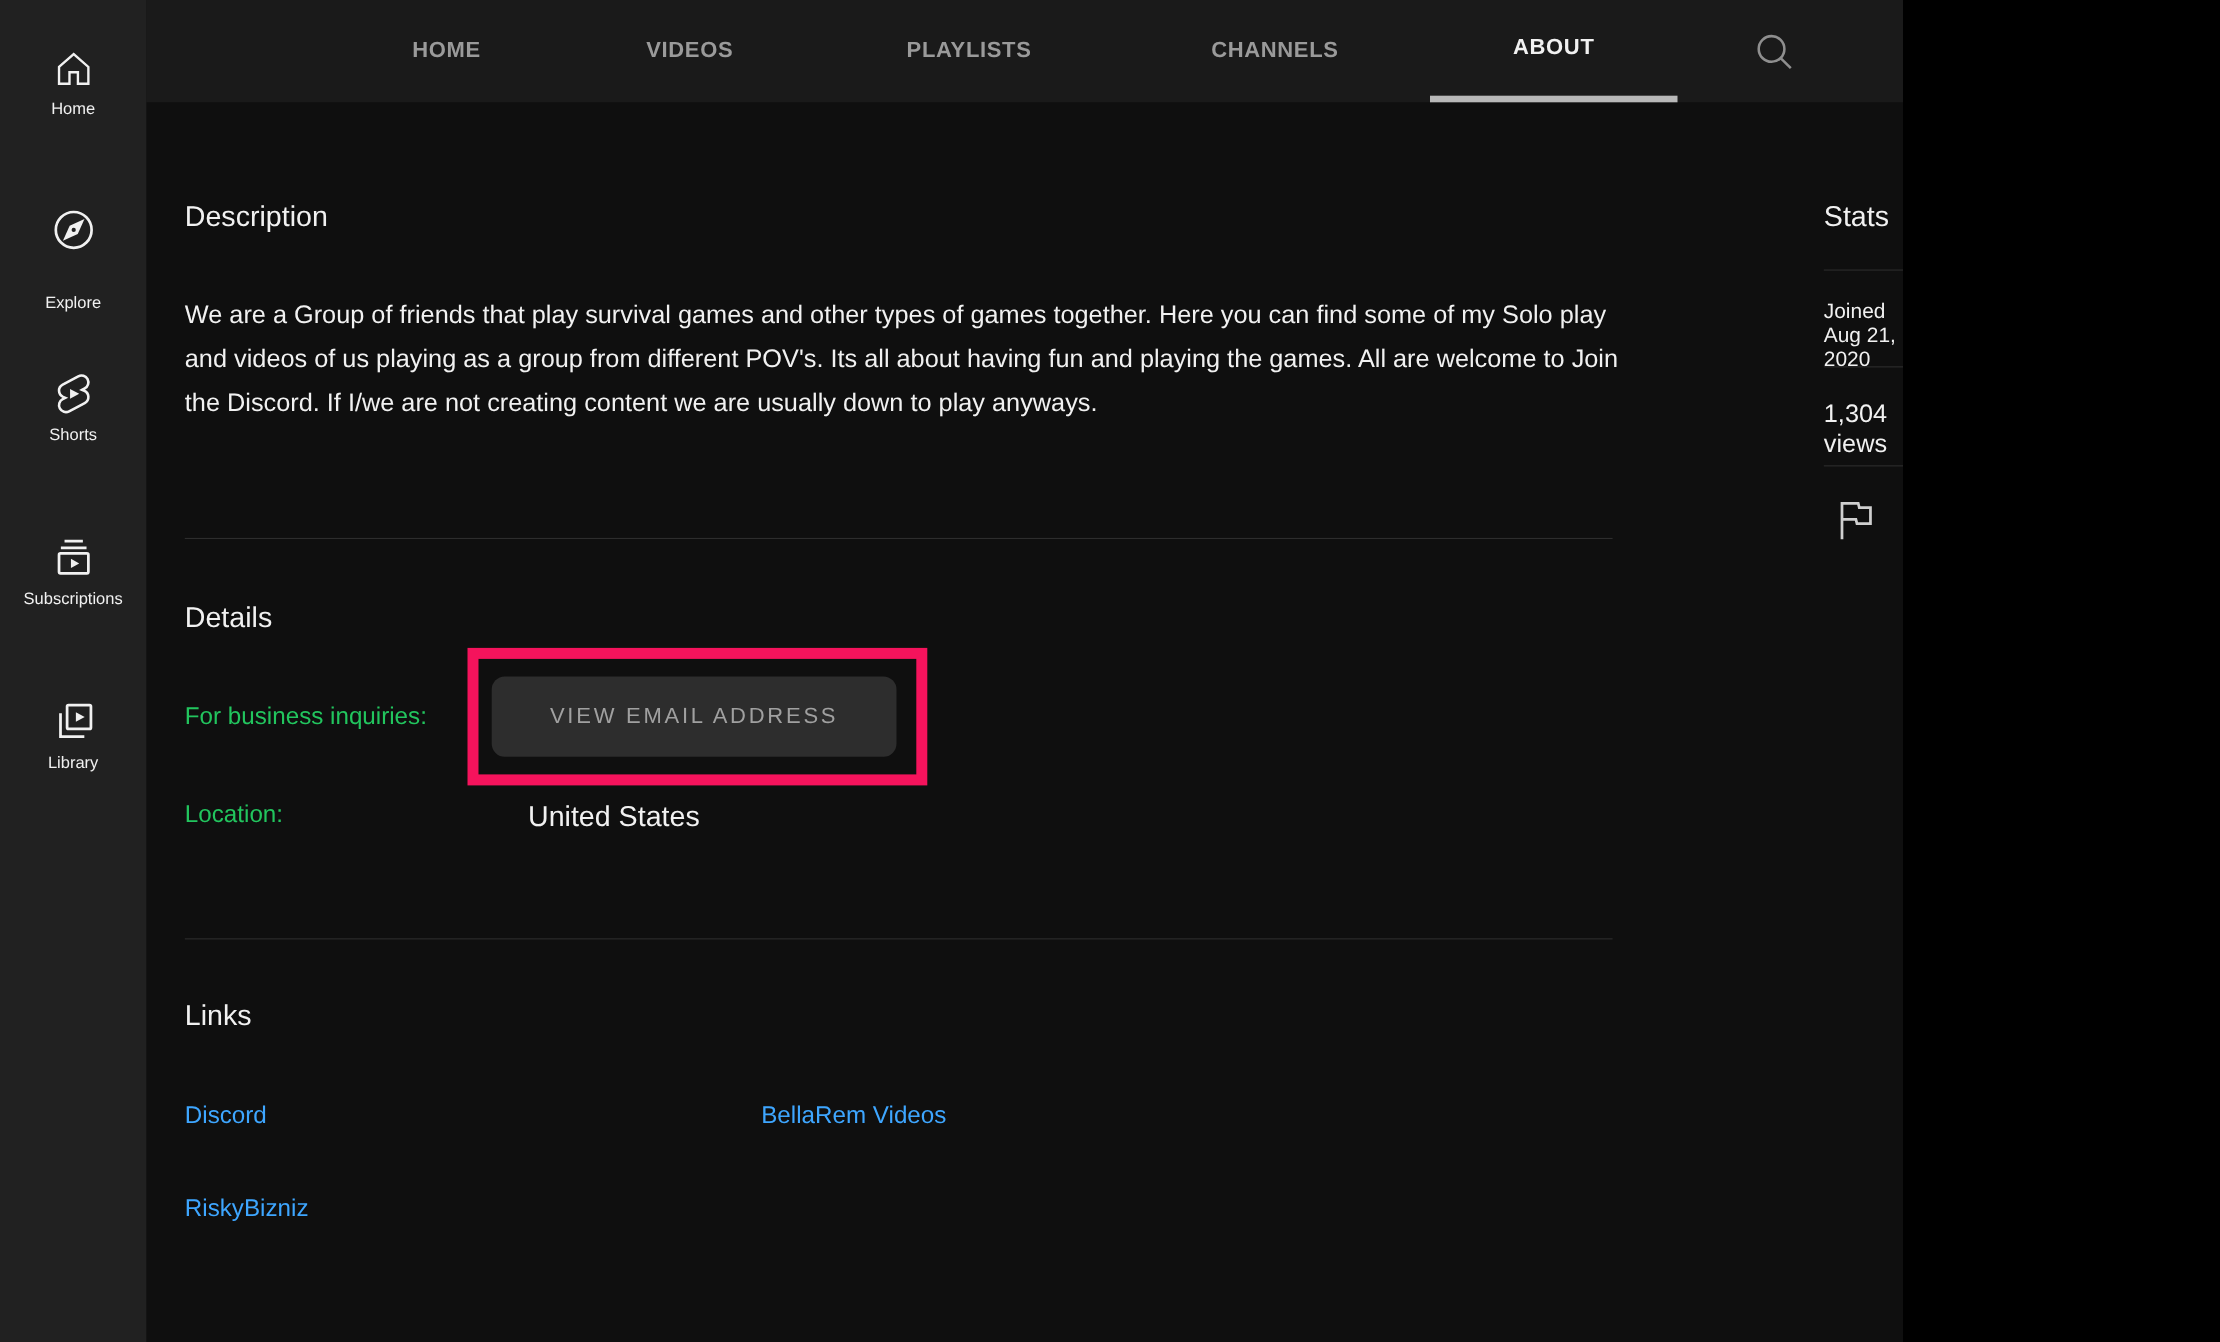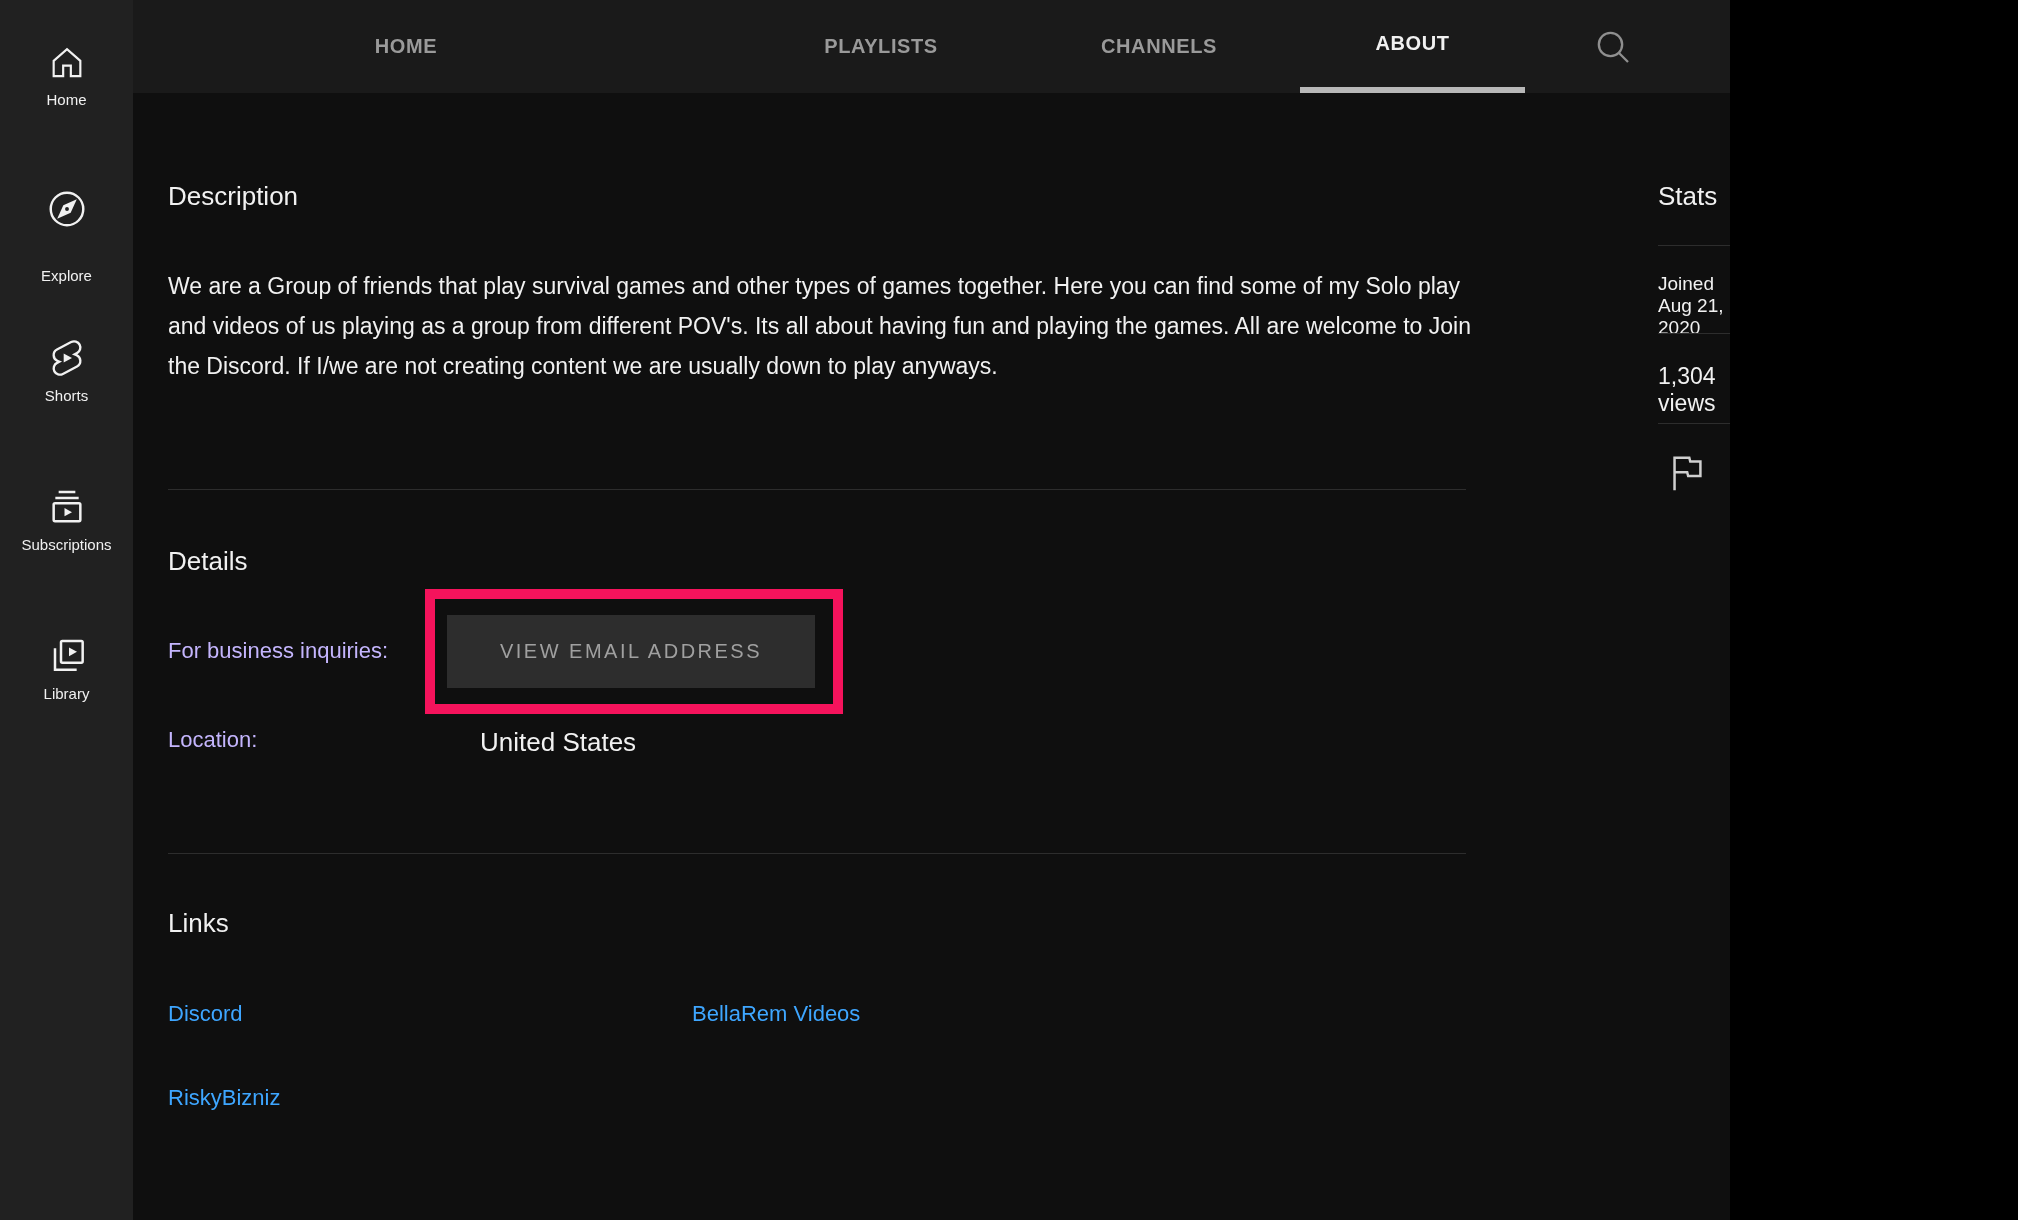--- a/index.html
+++ b/index.html
@@ -33,44 +33,47 @@
     color:#f1f1f1; font-size:15px; cursor:pointer;
   }
   .side-item svg { display:block; }
   
   .heading { position:absolute; color:#f1f1f1; font-size:26px; font-weight:400; }
   .para {
     position:absolute; left:168px; top:266px; width:1305px;
     color:#f1f1f1; font-size:23px; line-height:40px; font-weight:400;
   }
   .divider { position:absolute; height:1px; background:#2d2d2d; }
-  .label-gray { position:absolute; color:#c4b5fd; font-size:22px; }
+  .label-gray { position:absolute; color:#22c55e; font-size:22px; }
   .value-white { position:absolute; color:#f1f1f1; font-size:26px; }
   .annotation {
     position:absolute; left:425px; top:589px; width:418px; height:125px;
     border:10px solid #f5135c; z-index:3; pointer-events:none;
   }
   .email-btn {
     position:absolute; left:447px; top:615px; width:368px; height:73px;
-    background:#2d2d2d; border:none; border-radius:0;
+    background:#2d2d2d; border:none; border-radius:12px;
     color:#a0a0a0; font-size:20px; font-weight:500; letter-spacing:2.5px;
     font-family:"Liberation Sans", sans-serif;
     display:flex; align-items:center; justify-content:center; cursor:pointer;
   }
   .link { position:absolute; color:#3ea6ff; font-size:22px; cursor:pointer; text-decoration:none; }
   .flag-btn { position:absolute; left:1664px; top:450px; width:46px; height:46px; cursor:pointer; }
 </style>
 </head>
 <body>
 
 <div class="screen">
 
   <header class="topnav">
     <div class="tab" style="left:203px;width:140px;">
       <span>HOME</span>
+    </div>
+    <div class="tab" style="left:424px;width:140px;">
+      <span>VIDEOS</span>
     </div>
     <div class="tab" style="left:660px;width:176px;">
       <span>PLAYLISTS</span>
     </div>
     <div class="tab" style="left:938px;width:176px;">
       <span>CHANNELS</span>
     </div>
     <div class="tab active" style="left:1167px;width:225px;">
       <span>ABOUT</span>
     </div>

